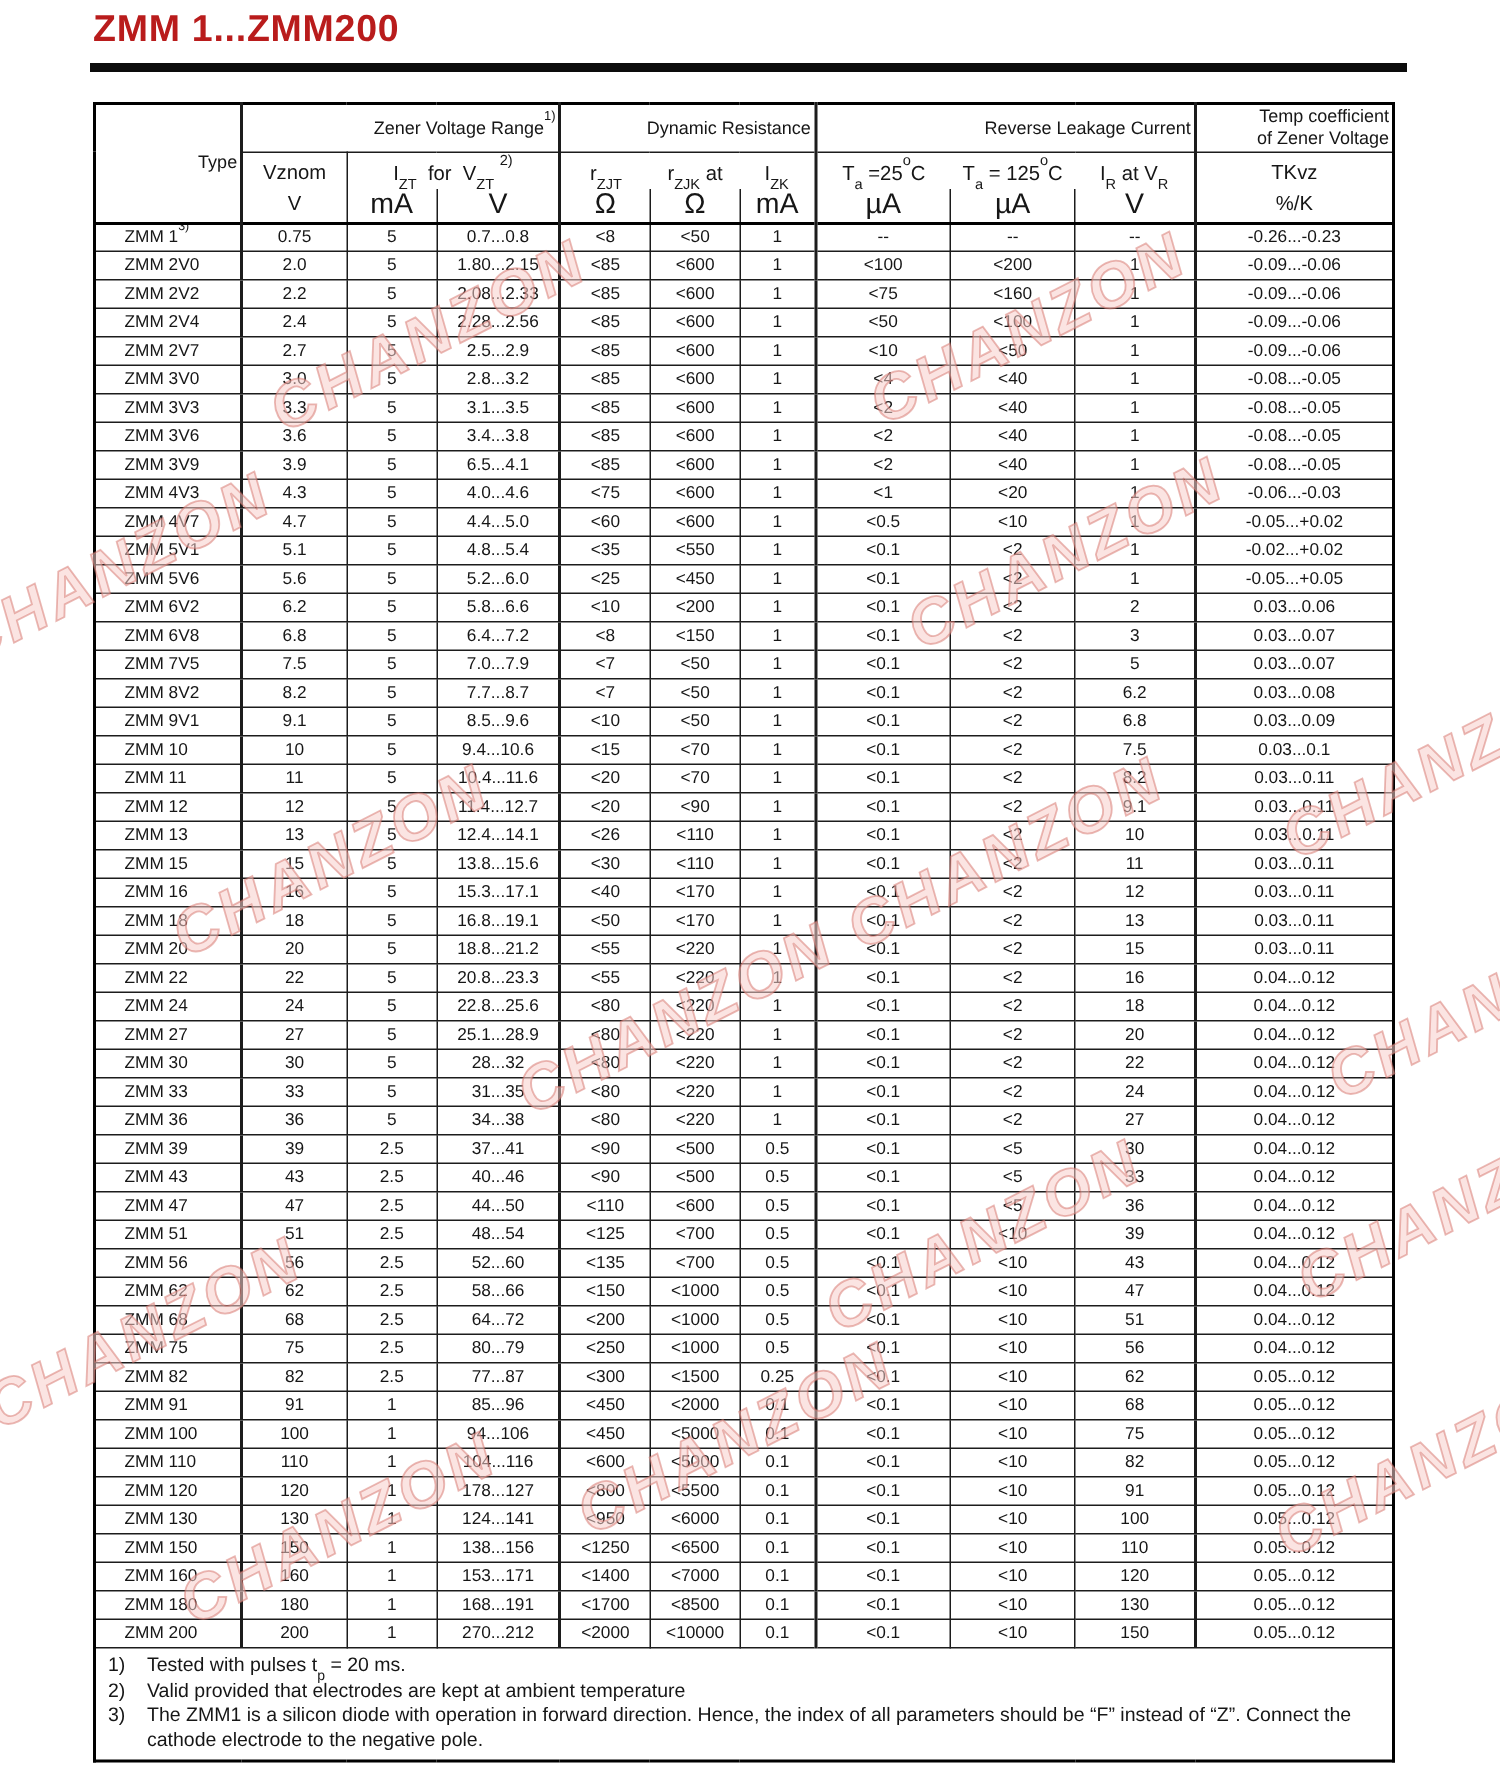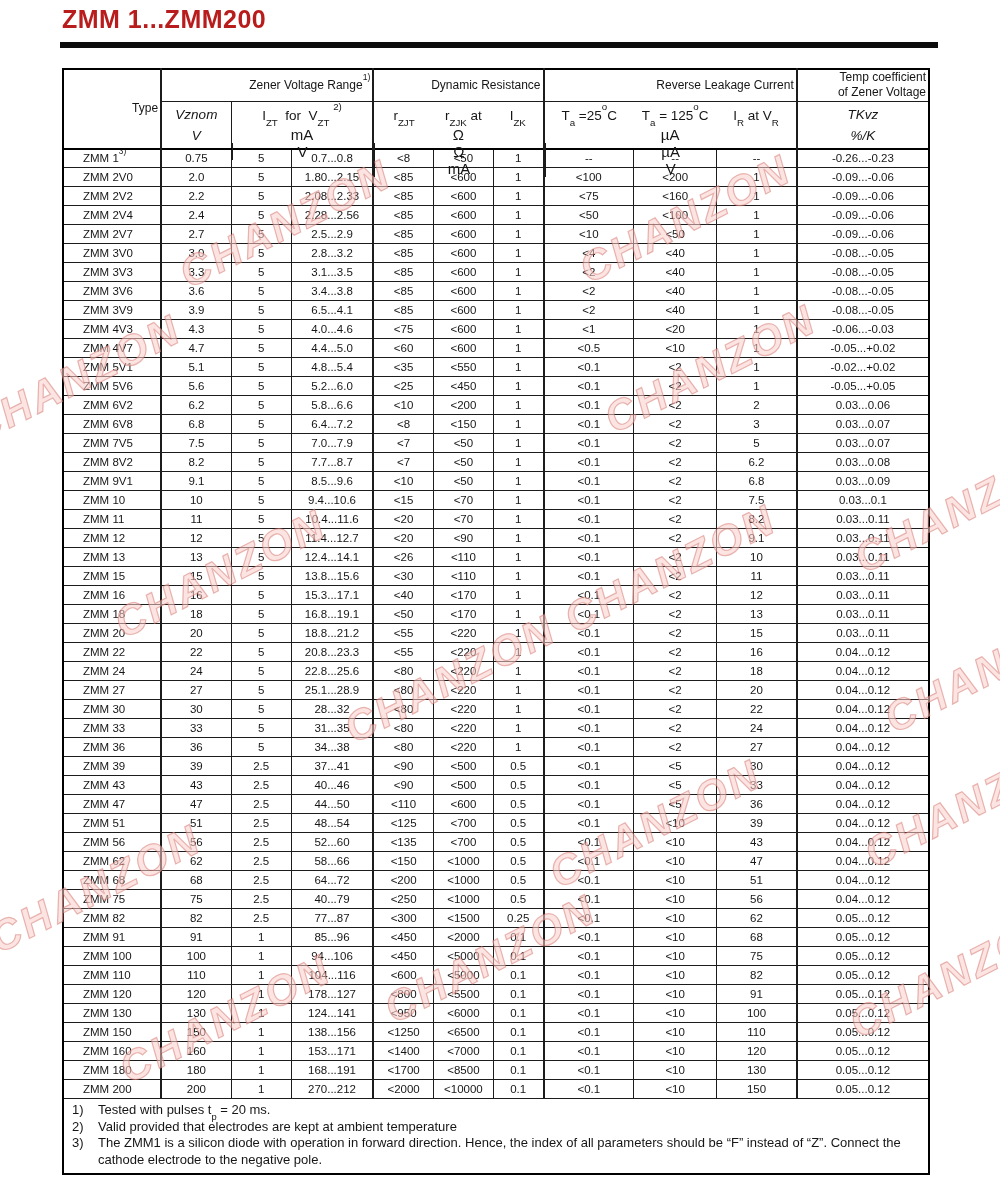--- a/index.html
+++ b/index.html
@@ -19,25 +19,25 @@
     position:absolute; left:62px; top:68px; width:868px;
     border-collapse:collapse; table-layout:fixed; border:2px solid #000;
   }
   .dstable th, .dstable td {
     border:1px solid #1c1c1c; font-weight:normal; color:#161616;
   }
   .dstable .gsep { border-left-width:2px; }
   thead { border-bottom:2px solid #000; }
   thead tr.hrow1 th { height:32px; font-size:12px; text-align:right; vertical-align:middle; padding:0 2px; line-height:15px;margin-left:35px; }
   thead tr.hrow2 th { height:46px; font-size:13.5px; text-align:center; vertical-align:middle; padding:0; }
-  th.two-line div { line-height:21px;font-style:italic; }
+  th.two-line div { line-height:21px; }
   th.grp { padding:0; vertical-align:top; }
   .grp-top { display:flex; height:24px; align-items:center; justify-content:center; font-size:13.5px; padding-top:3px; }
   .grp-top span { text-align:center; }
-  .grp-units { display:flex; height:22px; font-size:15px;flex-direction:column; }
+  .grp-units { display:flex; height:22px; font-size:19px; }
   .grp-units span { display:flex; align-items:center; justify-content:center; }
   .grp-units span + span { border-left:1px solid #1c1c1c; }
   sub { font-size:72%; position:relative; bottom:-0.25em; line-height:0; }
   sup { font-size:72%; position:relative; top:-0.45em; line-height:0; }
   tbody td { height:19px; font-size:11.5px; text-align:center; padding:0 2px; white-space:nowrap; overflow:hidden; }
   tbody td:first-child { text-align:left; padding-left:19px; }
   tfoot td { border:1px solid #1c1c1c; vertical-align:top; text-align:left; padding:3px 10px 5px 4px; font-size:13px; }
   .fn { display:flex; line-height:16.5px; }
   .fn-num { flex:0 0 30px; padding-left:4px; }
   .fn-text { flex:1; padding-right:6px; }
@@ -629,21 +629,21 @@
         <td>0.5</td>
         <td class="gsep">&lt;0.1</td>
         <td>&lt;10</td>
         <td>51</td>
         <td class="gsep">0.04...0.12</td>
       </tr>
       <tr>
         <td>ZMM 75</td>
         <td class="gsep">75</td>
         <td>2.5</td>
-        <td>40...79</td>
+        <td>80...79</td>
         <td class="gsep">&lt;250</td>
         <td>&lt;1000</td>
         <td>0.5</td>
         <td class="gsep">&lt;0.1</td>
         <td>&lt;10</td>
         <td>56</td>
         <td class="gsep">0.04...0.12</td>
       </tr>
       <tr>
         <td>ZMM 82</td>

